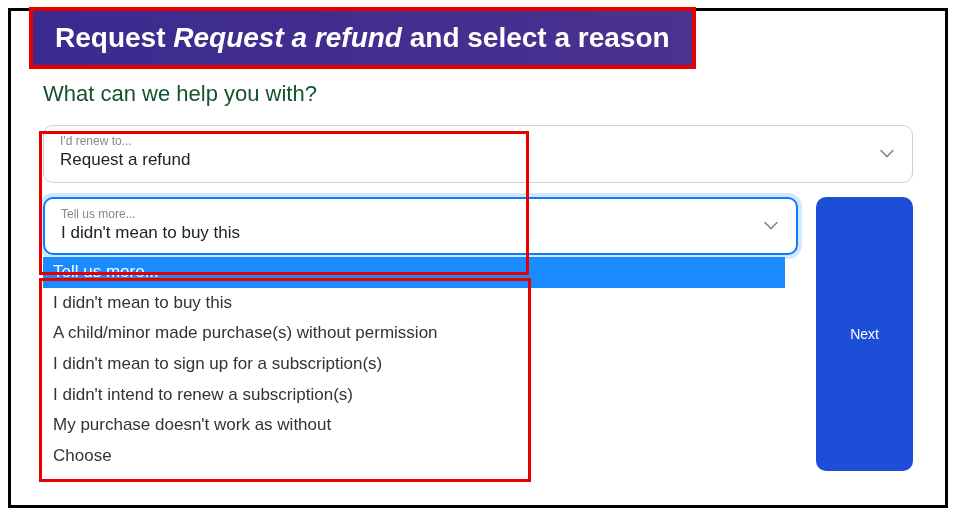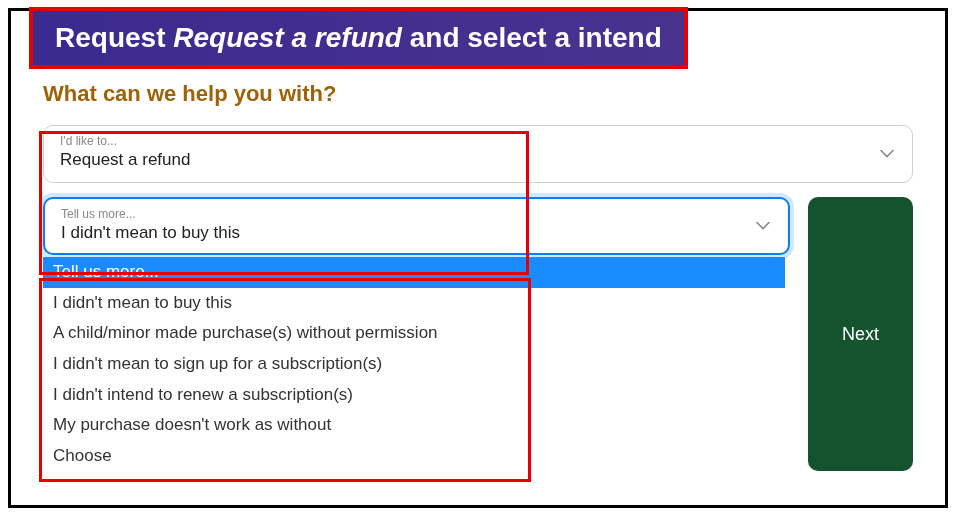--- a/index.html
+++ b/index.html
@@ -28,22 +28,22 @@
       color: #fff;
       font-size: 28px;
       font-weight: 700;
       padding: 10px 22px;
       line-height: 1.2;
       z-index: 10;
     }
     .instruction-banner .italic { font-style: italic; }
     .prompt-heading {
       font-size: 22px;
-      font-weight: 700;
-      color: #a16207;
+      font-weight: 400;
+      color: #14532d;
       margin-top: 30px;
       margin-bottom: 18px;
     }
     .form-row {
       display: flex;
       align-items: stretch;
       gap: 18px;
       margin-bottom: 14px;
     }
     .select-wrap {
@@ -74,25 +74,25 @@
       color: #222;
     }
     .chevron {
       position: absolute;
       right: 18px;
       top: 50%;
       transform: translateY(-50%);
     }
     .chevron svg { display: block; }
     .next-btn {
-      background: #14532d;
+      background: #1d4ed8;
       color: #fff;
       border: none;
       border-radius: 10px;
-      font-size: 18px;
+      font-size: 14px;
       font-weight: 500;
       padding: 0 34px;
       cursor: pointer;
       min-height: 62px;
     }
     .dropdown-list {
       position: relative;
       margin-top: 2px;
       width: 742px;
       background: #fff;
@@ -129,29 +129,29 @@
       width: 492px;
       height: 204px;
     }
   </style>
 </head>
 <body>
 
 <div class="outer-frame">
 
   <div class="instruction-banner">
-    <span>Request </span><span class="italic">Request a refund</span><span> and select a intend</span>
+    <span>Request </span><span class="italic">Request a refund</span><span> and select a reason</span>
   </div>
 
   <h2 class="prompt-heading">What can we help you with?</h2>
 
   <div class="form-row">
     <div class="select-wrap">
       <div class="select-box">
-        <span class="select-label">I'd like to...</span>
+        <span class="select-label">I'd renew to...</span>
         <span class="select-value">Request a refund</span>
         <span class="chevron">
           <svg width="14" height="9" viewBox="0 0 14 9">
               <path d="M1 1 L7 7 L13 1" stroke="#888" stroke-width="1.6" fill="none" stroke-linecap="round"></path>
             </svg>
         </span>
       </div>
     </div>
   </div>
 

